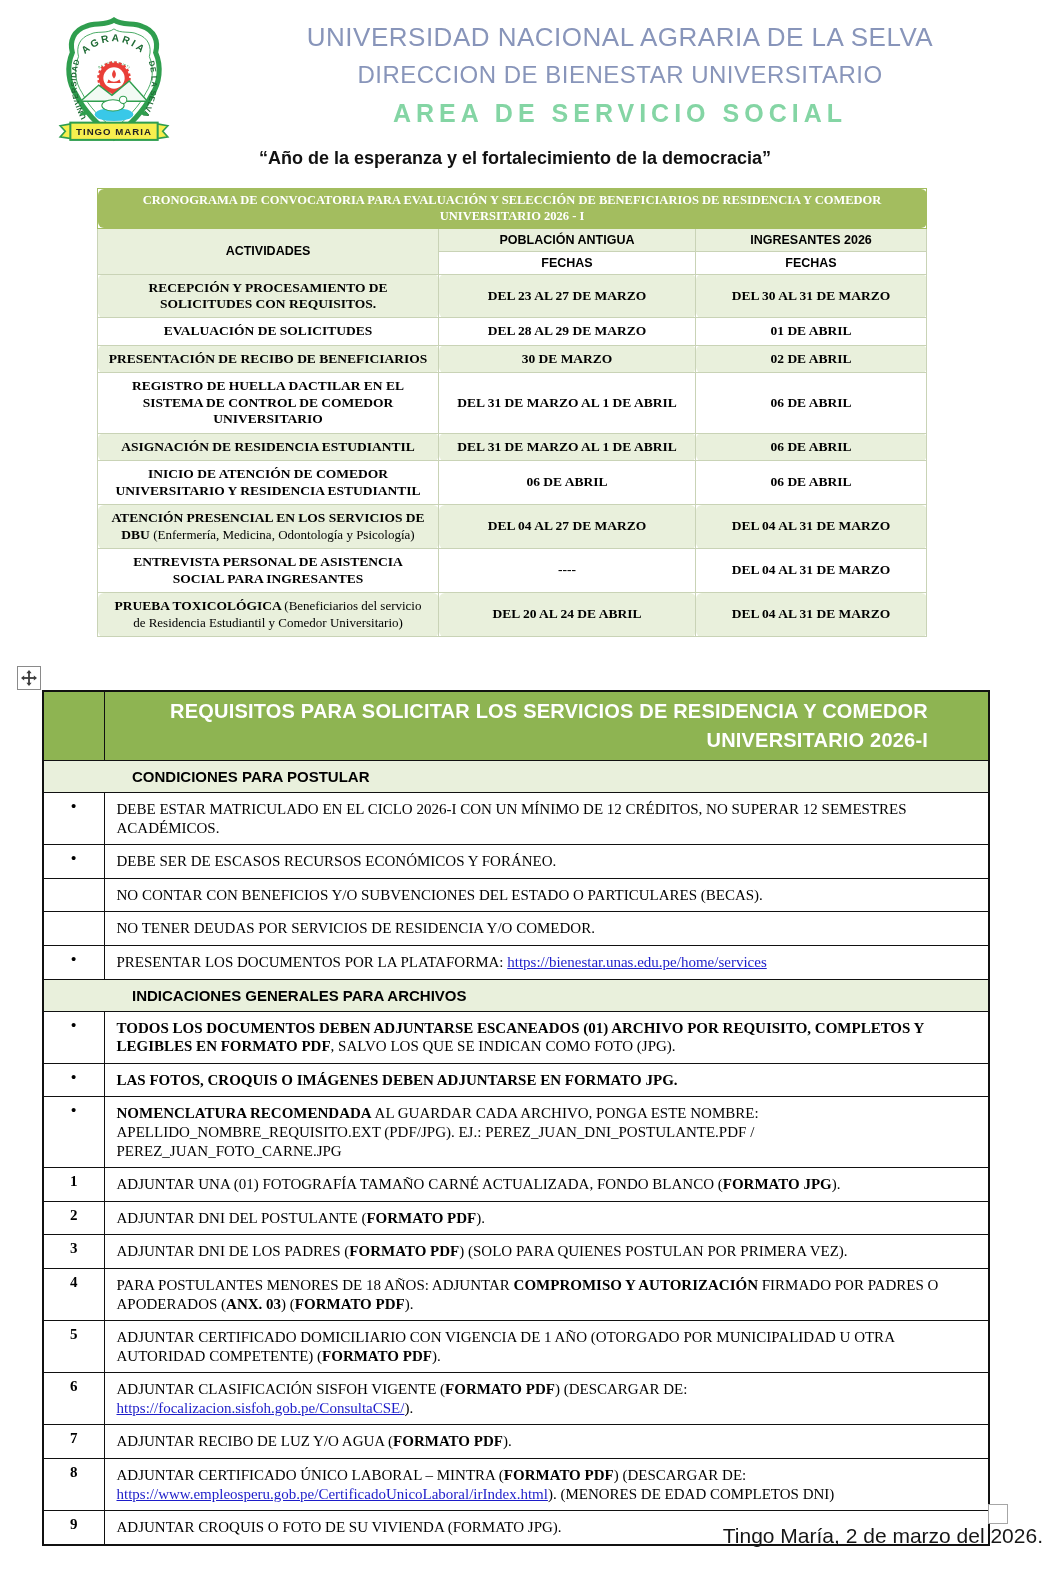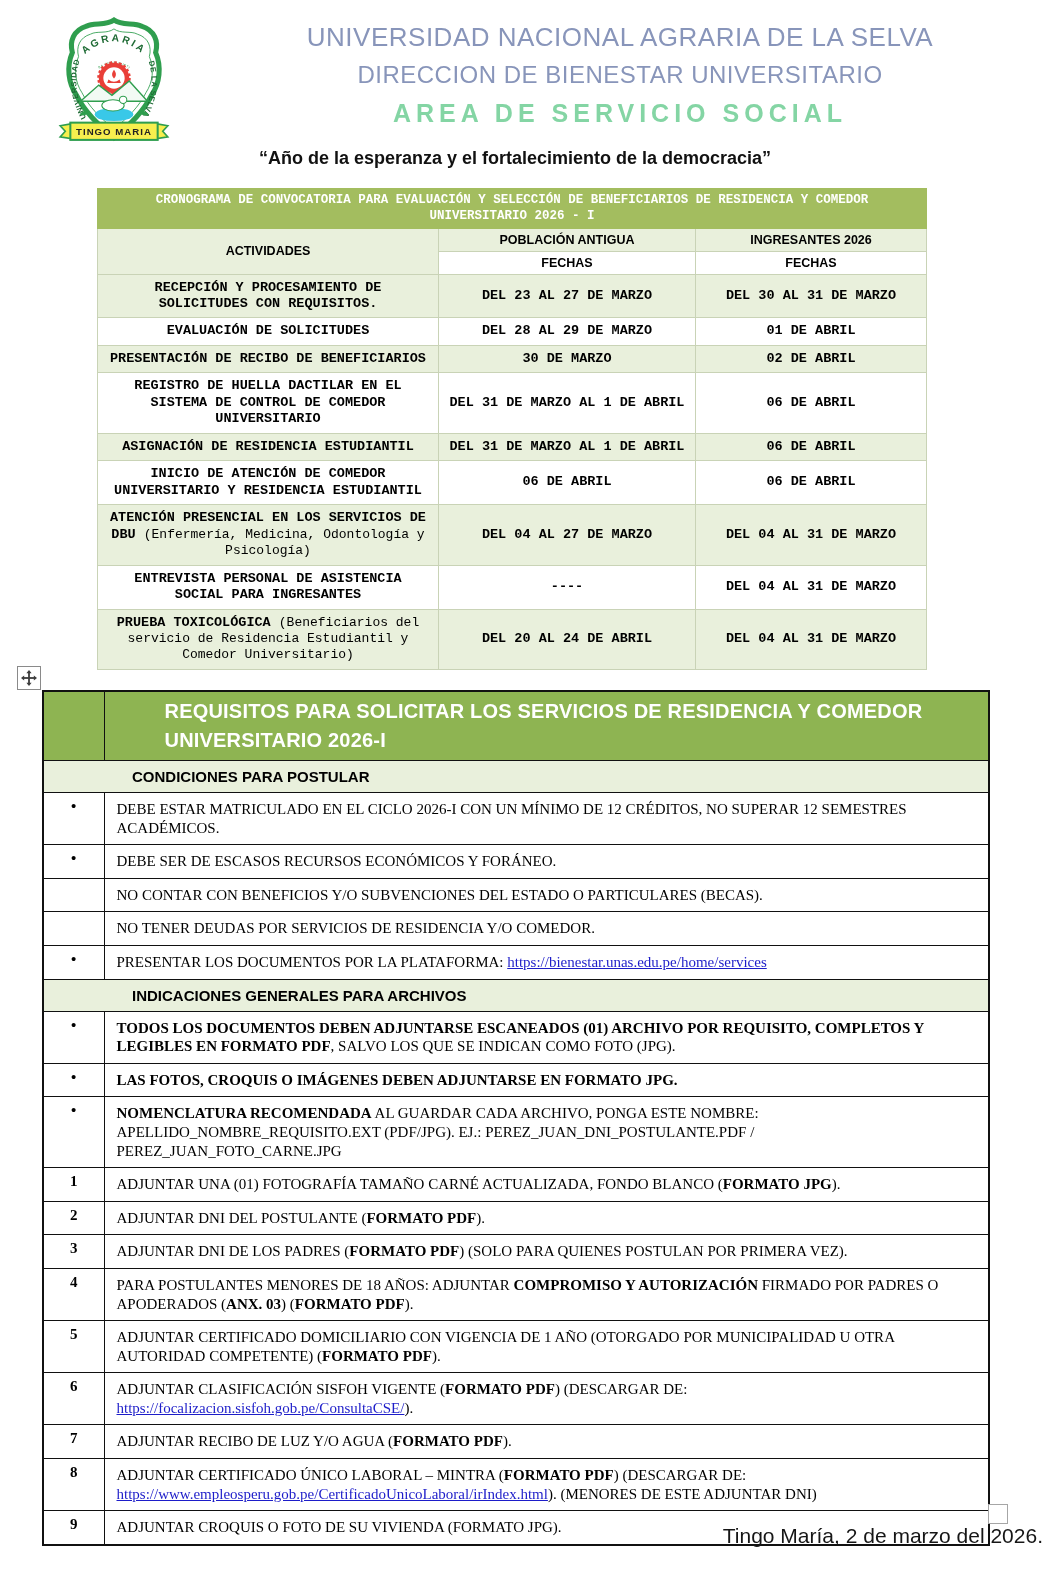--- a/index.html
+++ b/index.html
@@ -23,39 +23,39 @@
   .schedule{left:97px;top:188px;width:829px;}
   .schedule td,.schedule th{border:1px solid #c9d3b6;}
   .schedule .band{
     background:var(--olive,#a3bd5f);color:#fff;font-weight:bold;font-size:12.5px;
     text-align:center;padding:3px 26px;line-height:1.3;border:1px solid var(--olive,#a3bd5f);
   }
   .schedule th{font-size:12.5px;font-weight:bold;color:#000;text-align:center;padding:4px 6px;}
   .hact,.hgrp{background:var(--ltgreen,#e9f0dc);}
   .hfec{background:#ffffff;}
   .schedule td{
-    font-family:Liberation Mono, monospace;font-weight:bold;font-size:13.5px;color:#000;
-    text-align:center;vertical-align:middle;padding:5px 10px;line-height:1.22;
+    font-family:Liberation Serif, serif;font-weight:bold;font-size:13.5px;color:#000;
+    text-align:center;vertical-align:middle;padding:5px 10px;line-height:1.22;border-radius:6px;
   }
   .schedule tr.shaded td{background:var(--ltgreen,#e9f0dc);}
   .schedule td .note{font-weight:normal;font-size:13px;}
 
   
   .move-handle{
     left:17px;top:666px;width:22px;height:22px;background:#fff;border:1px solid #8a8a8a;
     display:flex;align-items:center;justify-content:center;cursor:move;
   }
   .resize-square{left:988px;top:1504px;width:18px;height:18px;border:1px solid #a6a6a6;background:#fff;}
 
   
   .req{left:42px;top:690px;width:946px;border:2px solid #111;}
   .req td,.req th{border:1px solid #111;}
   .req .rhL,.req .rhT{background:var(--green,#8eb452);}
   .req .rhT{
-    color:#fff;font-weight:bold;font-size:20px;line-height:1.45;text-align:left;
+    color:#fff;font-weight:bold;font-size:20px;line-height:1.45;text-align:right;
     padding:5px 60px;letter-spacing:.2px;
   }
   .req td.section{
     background:var(--ltgreen,#e9f0dc);font-weight:bold;font-size:15px;color:#000;
     padding:7px 8px 7px 88px;font-family:"Liberation Sans",sans-serif;
   }
   .req td.marker{
     font-family:"Liberation Serif",serif;font-weight:bold;font-size:15px;text-align:center;
     vertical-align:top;padding-top:5px;
   }
@@ -284,21 +284,21 @@
         <tr>
           <td class="marker">6</td>
           <td class="body"><span>ADJUNTAR CLASIFICACIÓN SISFOH VIGENTE (</span><b>FORMATO PDF</b><span>) (DESCARGAR DE: </span><a href="#">https://focalizacion.sisfoh.gob.pe/ConsultaCSE/</a><span>).</span></td>
         </tr>
         <tr>
           <td class="marker">7</td>
           <td class="body"><span>ADJUNTAR RECIBO DE LUZ Y/O AGUA (</span><b>FORMATO PDF</b><span>).</span></td>
         </tr>
         <tr>
           <td class="marker">8</td>
-          <td class="body"><span>ADJUNTAR CERTIFICADO ÚNICO LABORAL – MINTRA (</span><b>FORMATO PDF</b><span>) (DESCARGAR DE: </span><a href="#">https://www.empleosperu.gob.pe/CertificadoUnicoLaboral/irIndex.html</a><span>). (MENORES DE ESTE ADJUNTAR DNI)</span></td>
+          <td class="body"><span>ADJUNTAR CERTIFICADO ÚNICO LABORAL – MINTRA (</span><b>FORMATO PDF</b><span>) (DESCARGAR DE: </span><a href="#">https://www.empleosperu.gob.pe/CertificadoUnicoLaboral/irIndex.html</a><span>). (MENORES DE EDAD COMPLETOS DNI)</span></td>
         </tr>
         <tr>
           <td class="marker">9</td>
           <td class="body"><span>ADJUNTAR CROQUIS O FOTO DE SU VIVIENDA (FORMATO JPG).</span></td>
         </tr>
       </tbody>
   </table>
 
   <div class="abs resize-square"></div>
 

